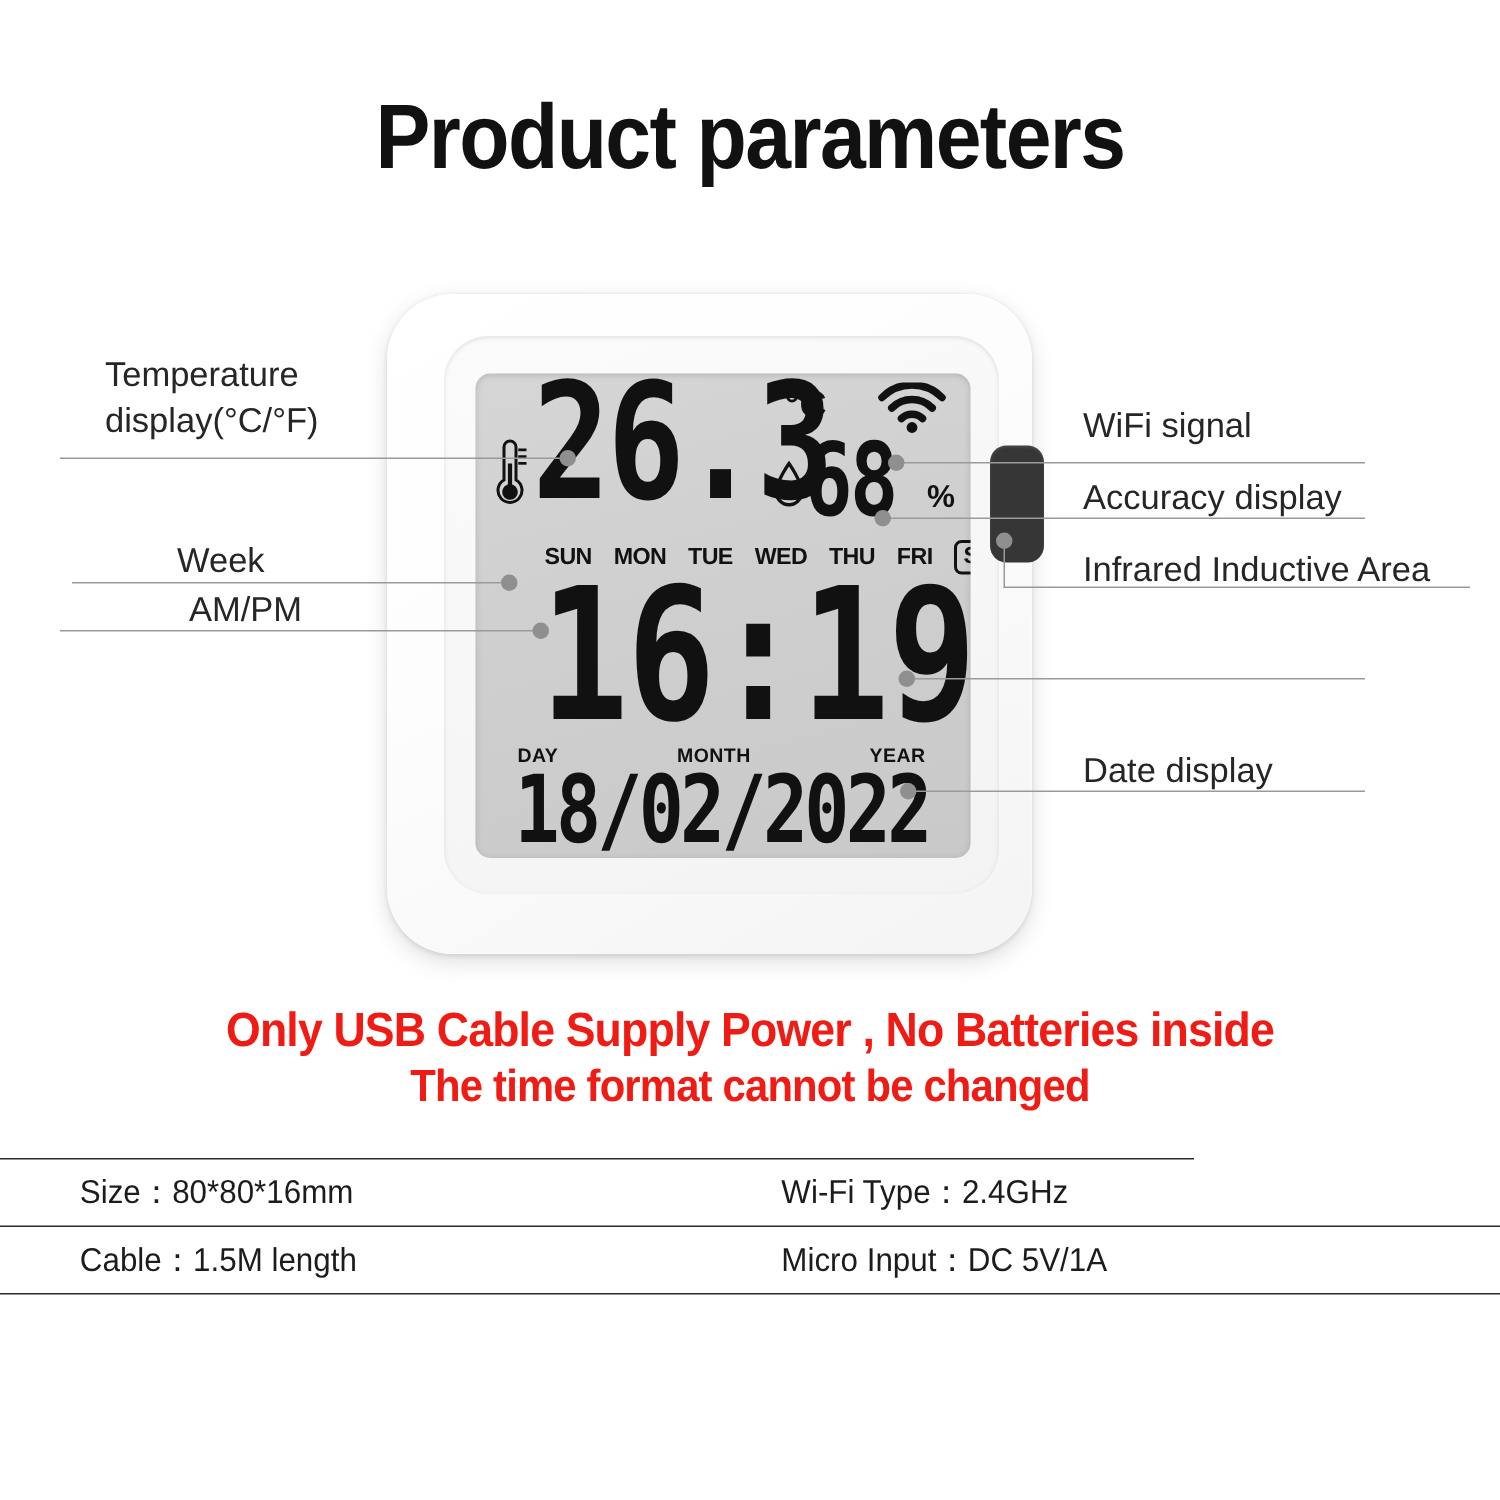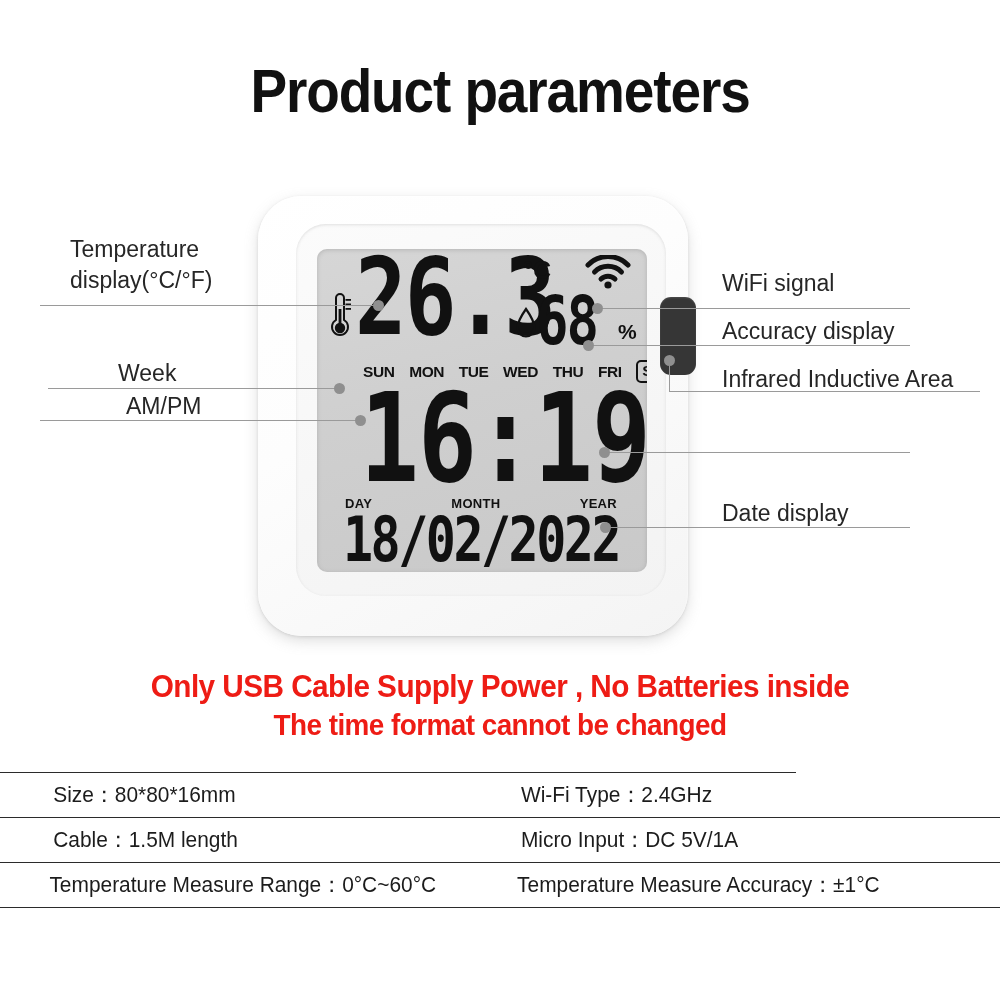--- a/index.html
+++ b/index.html
@@ -421,19 +421,15 @@
 
   <div id="spec-table">
     <div class="spec-row r1">
       <div class="spec-cell left-col">Size：80*80*16mm</div>
       <div class="spec-cell right-col">Wi-Fi Type：2.4GHz</div>
     </div>
     <div class="spec-row r2">
       <div class="spec-cell left-col">Cable：1.5M length</div>
       <div class="spec-cell right-col">Micro Input：DC 5V/1A</div>
     </div>
-    <div class="spec-row r3">
-      <div class="spec-cell left-col">Temperature Measure Range：0°C~60°C</div>
-      <div class="spec-cell right-col">Temperature Measure Accuracy：±1°C</div>
-    </div>
   </div>
 
 </div>
 
 </body></html>

